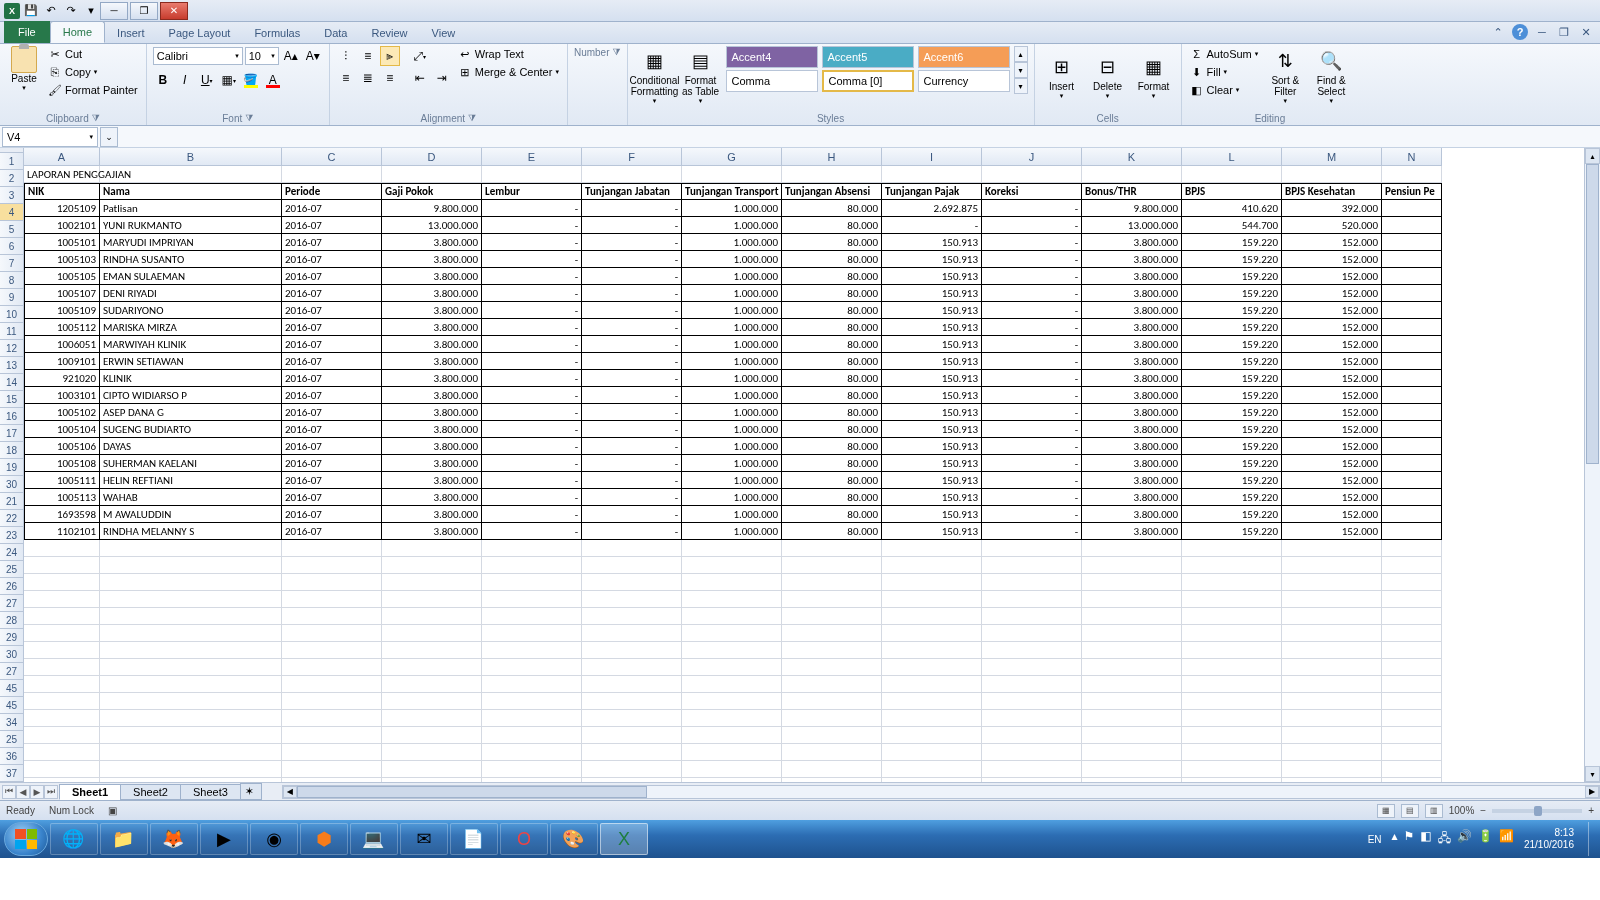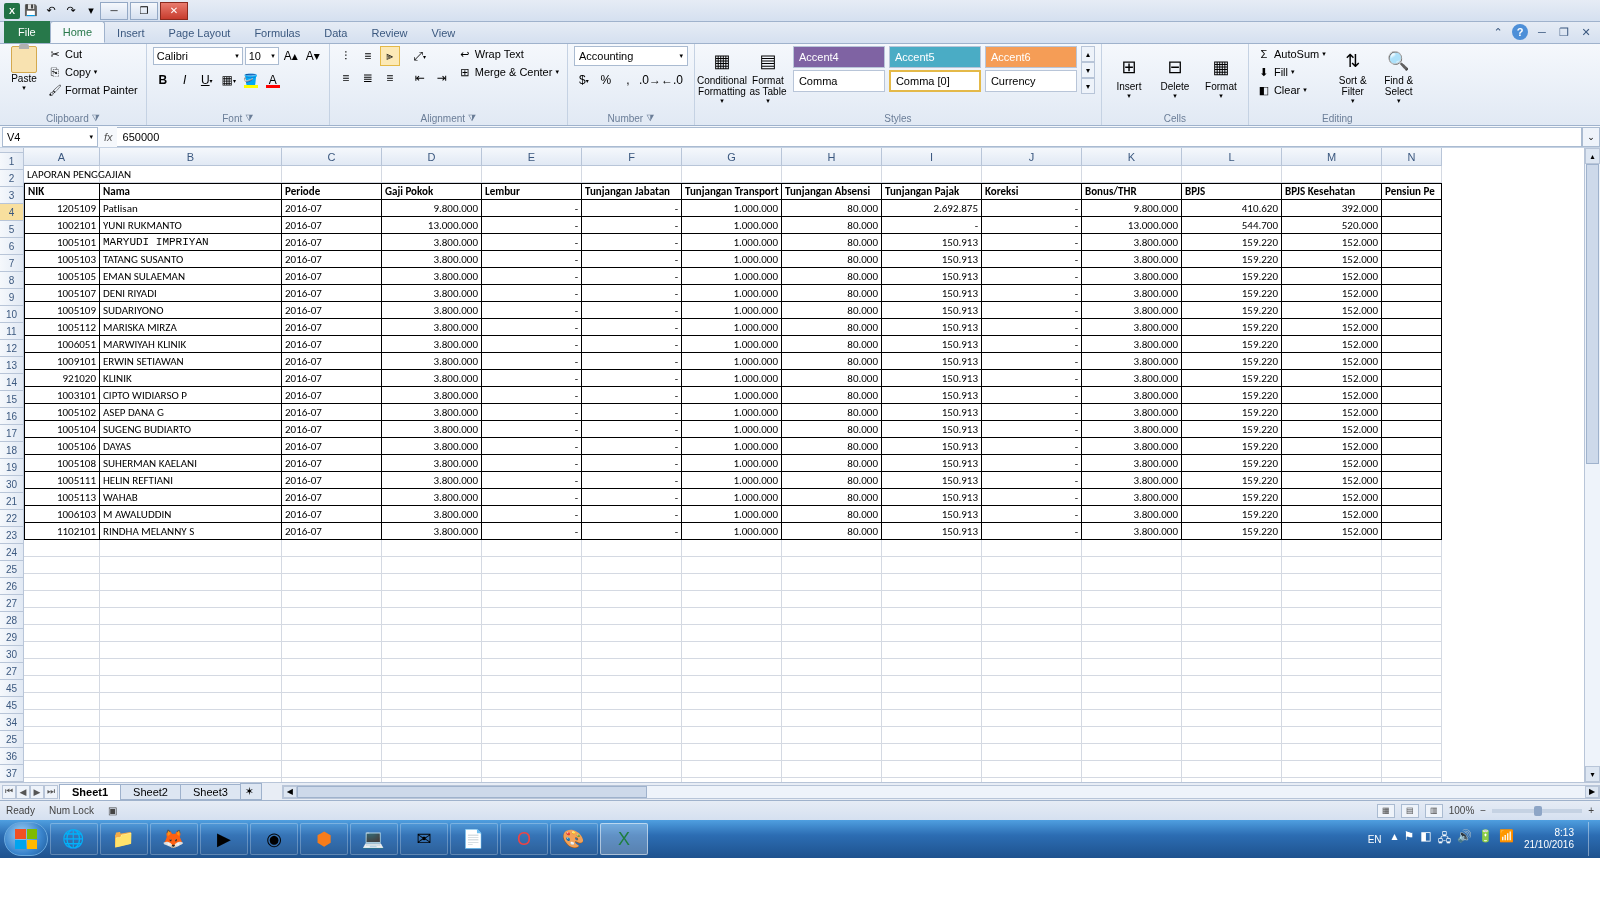--- a/index.html
+++ b/index.html
@@ -255,33 +255,20 @@
           </div>
       </div>
     </div>
     <div class="group-label">
         <span>Alignment</span>
         <span class="dlauncher">⧩</span>
       </div>
   </div>
 
   <div class="group">
-    <div class="group-body" style="flex-direction:column;gap:4px">
-      <div class="acct-select">
-          <span>Accounting</span>
-          <span style="font-size:7px">▾</span>
-        </div>
-      <div class="btn-row">
-        <div class="icon-btn">$<span style="font-size:6px">▾</span></div>
-        <div class="icon-btn">%</div>
-        <div class="icon-btn">,</div>
-        <div class="icon-btn">.0→</div>
-        <div class="icon-btn">←.0</div>
-      </div>
-    </div>
     <div class="group-label">
         <span>Number</span>
         <span class="dlauncher">⧩</span>
       </div>
   </div>
 
   <div class="group" style="flex:0 0 auto">
     <div class="group-body">
       <div class="big-btn">
           <div class="ic">▦</div>
@@ -373,24 +360,20 @@
         <span>Editing</span>
       </div>
   </div>
 </div>
 
 <div class="formula-row">
   <div class="name-box">
       <span>V4</span>
       <span style="font-size:7px">▾</span>
     </div>
-  <div class="fx-area">
-    <span class="fx-label">fx</span>
-    <div class="formula-input">650000</div>
-  </div>
   <div class="fb-expand">⌄</div>
 </div>
 
 <div class="sheet-area">
   <div style="display:flex;flex-direction:column">
     <div class="corner"></div>
     <div class="row-headers" id="row-headers">
         <div class="row-h">1</div>
         <div class="row-h">2</div>
         <div class="row-h">3</div>
@@ -507,37 +490,37 @@
           <div class="cell cw-H data-cell r" style="width: 100px;">80.000</div>
           <div class="cell cw-I data-cell r" style="width: 100px;">-</div>
           <div class="cell cw-J data-cell r" style="width: 100px;">-</div>
           <div class="cell cw-K data-cell r" style="width: 100px;">13.000.000</div>
           <div class="cell cw-L data-cell r" style="width: 100px;">544.700</div>
           <div class="cell cw-M data-cell r" style="width: 100px;">520.000</div>
           <div class="cell cw-N data-cell r" style="width: 60px;"></div>
         </div>
         <div class="grid-row">
           <div class="cell cw-A data-cell r" style="width: 76px; border-left: 1px solid rgb(0, 0, 0);">1005101</div>
-          <div class="cell cw-B data-cell" style="width: 182px; font-family: Liberation Mono, monospace;">MARYUDI IMPRIYAN</div>
+          <div class="cell cw-B data-cell" style="width: 182px;">MARYUDI IMPRIYAN</div>
           <div class="cell cw-C data-cell" style="width: 100px;">2016-07</div>
           <div class="cell cw-D data-cell r" style="width: 100px;">3.800.000</div>
           <div class="cell cw-E data-cell r" style="width: 100px;">-</div>
           <div class="cell cw-F data-cell r" style="width: 100px;">-</div>
           <div class="cell cw-G data-cell r" style="width: 100px;">1.000.000</div>
           <div class="cell cw-H data-cell r" style="width: 100px;">80.000</div>
           <div class="cell cw-I data-cell r" style="width: 100px;">150.913</div>
           <div class="cell cw-J data-cell r" style="width: 100px;">-</div>
           <div class="cell cw-K data-cell r" style="width: 100px;">3.800.000</div>
           <div class="cell cw-L data-cell r" style="width: 100px;">159.220</div>
           <div class="cell cw-M data-cell r" style="width: 100px;">152.000</div>
           <div class="cell cw-N data-cell r" style="width: 60px;"></div>
         </div>
         <div class="grid-row">
           <div class="cell cw-A data-cell r" style="width: 76px; border-left: 1px solid rgb(0, 0, 0);">1005103</div>
-          <div class="cell cw-B data-cell" style="width: 182px;">TATANG SUSANTO</div>
+          <div class="cell cw-B data-cell" style="width: 182px;">RINDHA SUSANTO</div>
           <div class="cell cw-C data-cell" style="width: 100px;">2016-07</div>
           <div class="cell cw-D data-cell r" style="width: 100px;">3.800.000</div>
           <div class="cell cw-E data-cell r" style="width: 100px;">-</div>
           <div class="cell cw-F data-cell r" style="width: 100px;">-</div>
           <div class="cell cw-G data-cell r" style="width: 100px;">1.000.000</div>
           <div class="cell cw-H data-cell r" style="width: 100px;">80.000</div>
           <div class="cell cw-I data-cell r" style="width: 100px;">150.913</div>
           <div class="cell cw-J data-cell r" style="width: 100px;">-</div>
           <div class="cell cw-K data-cell r" style="width: 100px;">3.800.000</div>
           <div class="cell cw-L data-cell r" style="width: 100px;">159.220</div>
@@ -762,21 +745,21 @@
           <div class="cell cw-G data-cell r" style="width: 100px;">1.000.000</div>
           <div class="cell cw-H data-cell r" style="width: 100px;">80.000</div>
           <div class="cell cw-I data-cell r" style="width: 100px;">150.913</div>
           <div class="cell cw-J data-cell r" style="width: 100px;">-</div>
           <div class="cell cw-K data-cell r" style="width: 100px;">3.800.000</div>
           <div class="cell cw-L data-cell r" style="width: 100px;">159.220</div>
           <div class="cell cw-M data-cell r" style="width: 100px;">152.000</div>
           <div class="cell cw-N data-cell r" style="width: 60px;"></div>
         </div>
         <div class="grid-row">
-          <div class="cell cw-A data-cell r" style="width: 76px; border-left: 1px solid rgb(0, 0, 0);">1006103</div>
+          <div class="cell cw-A data-cell r" style="width: 76px; border-left: 1px solid rgb(0, 0, 0);">1693598</div>
           <div class="cell cw-B data-cell" style="width: 182px;">M AWALUDDIN</div>
           <div class="cell cw-C data-cell" style="width: 100px;">2016-07</div>
           <div class="cell cw-D data-cell r" style="width: 100px;">3.800.000</div>
           <div class="cell cw-E data-cell r" style="width: 100px;">-</div>
           <div class="cell cw-F data-cell r" style="width: 100px;">-</div>
           <div class="cell cw-G data-cell r" style="width: 100px;">1.000.000</div>
           <div class="cell cw-H data-cell r" style="width: 100px;">80.000</div>
           <div class="cell cw-I data-cell r" style="width: 100px;">150.913</div>
           <div class="cell cw-J data-cell r" style="width: 100px;">-</div>
           <div class="cell cw-K data-cell r" style="width: 100px;">3.800.000</div>

